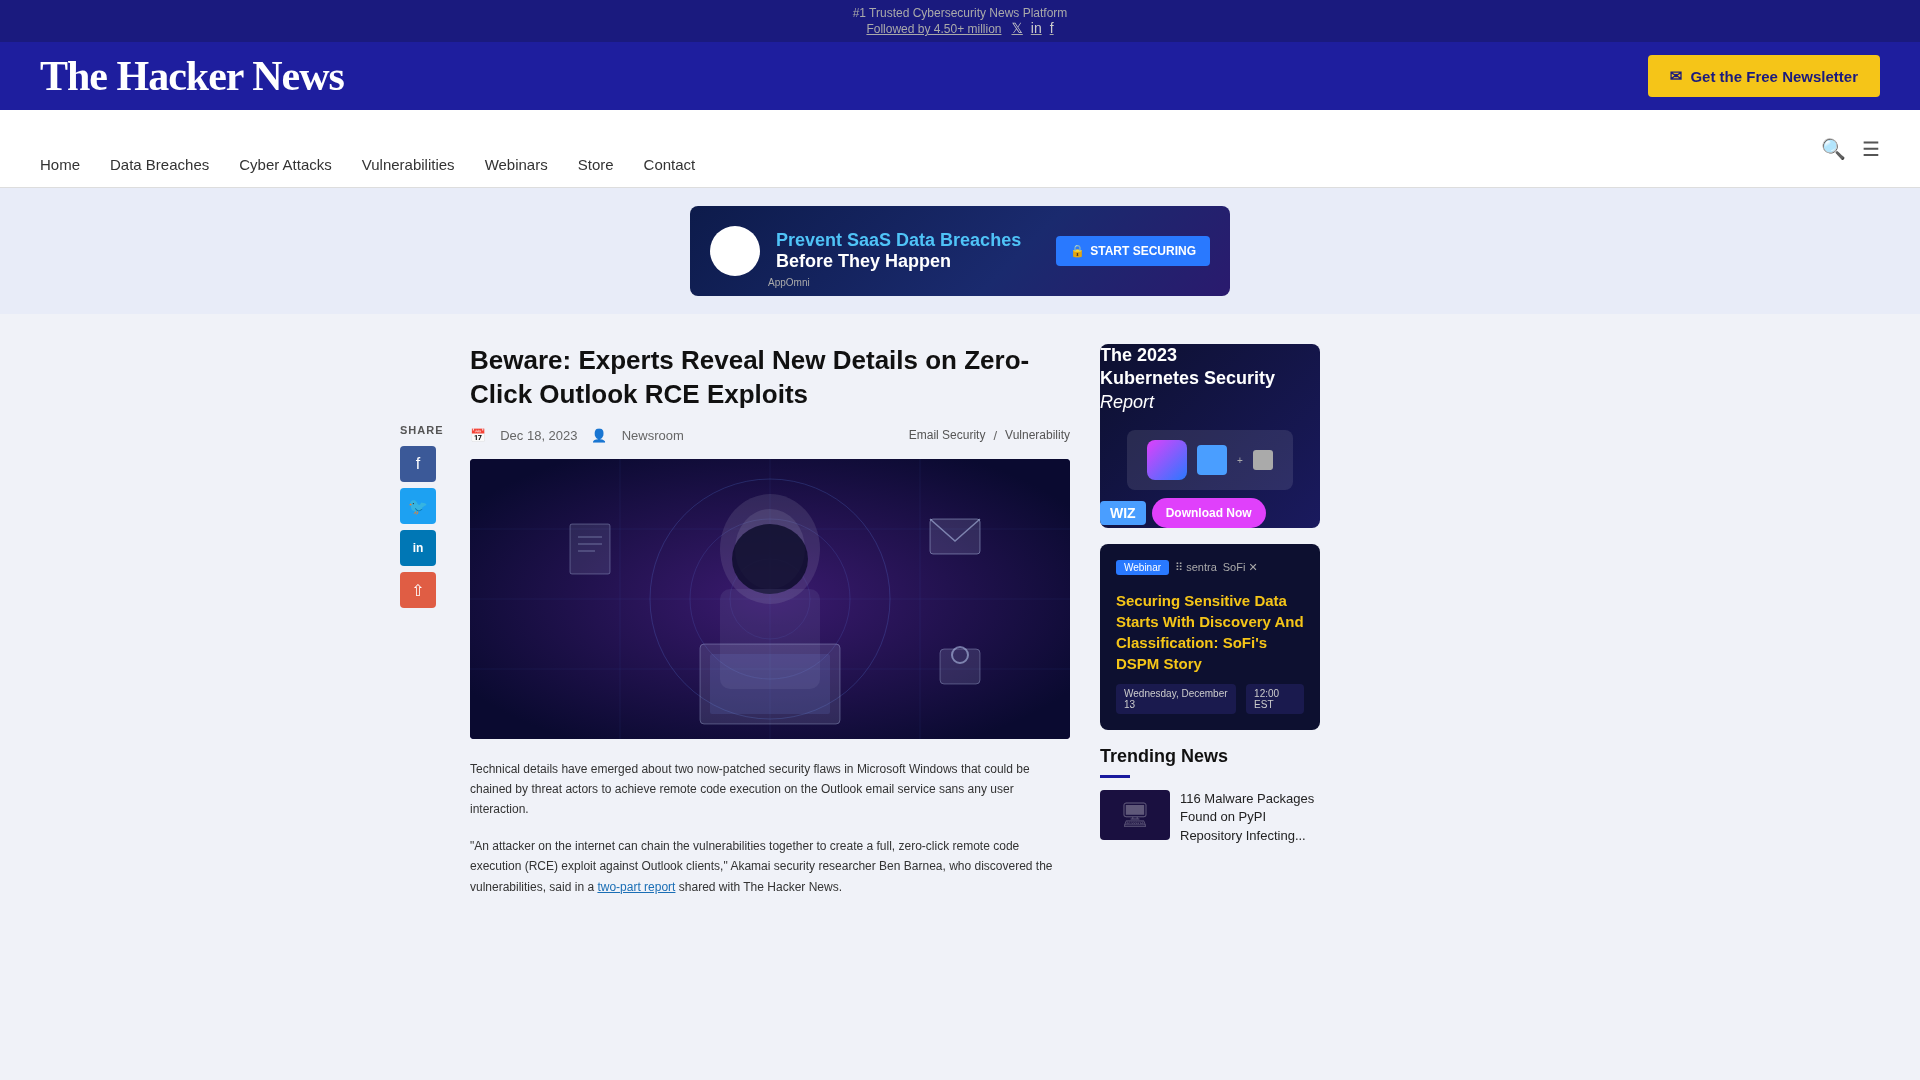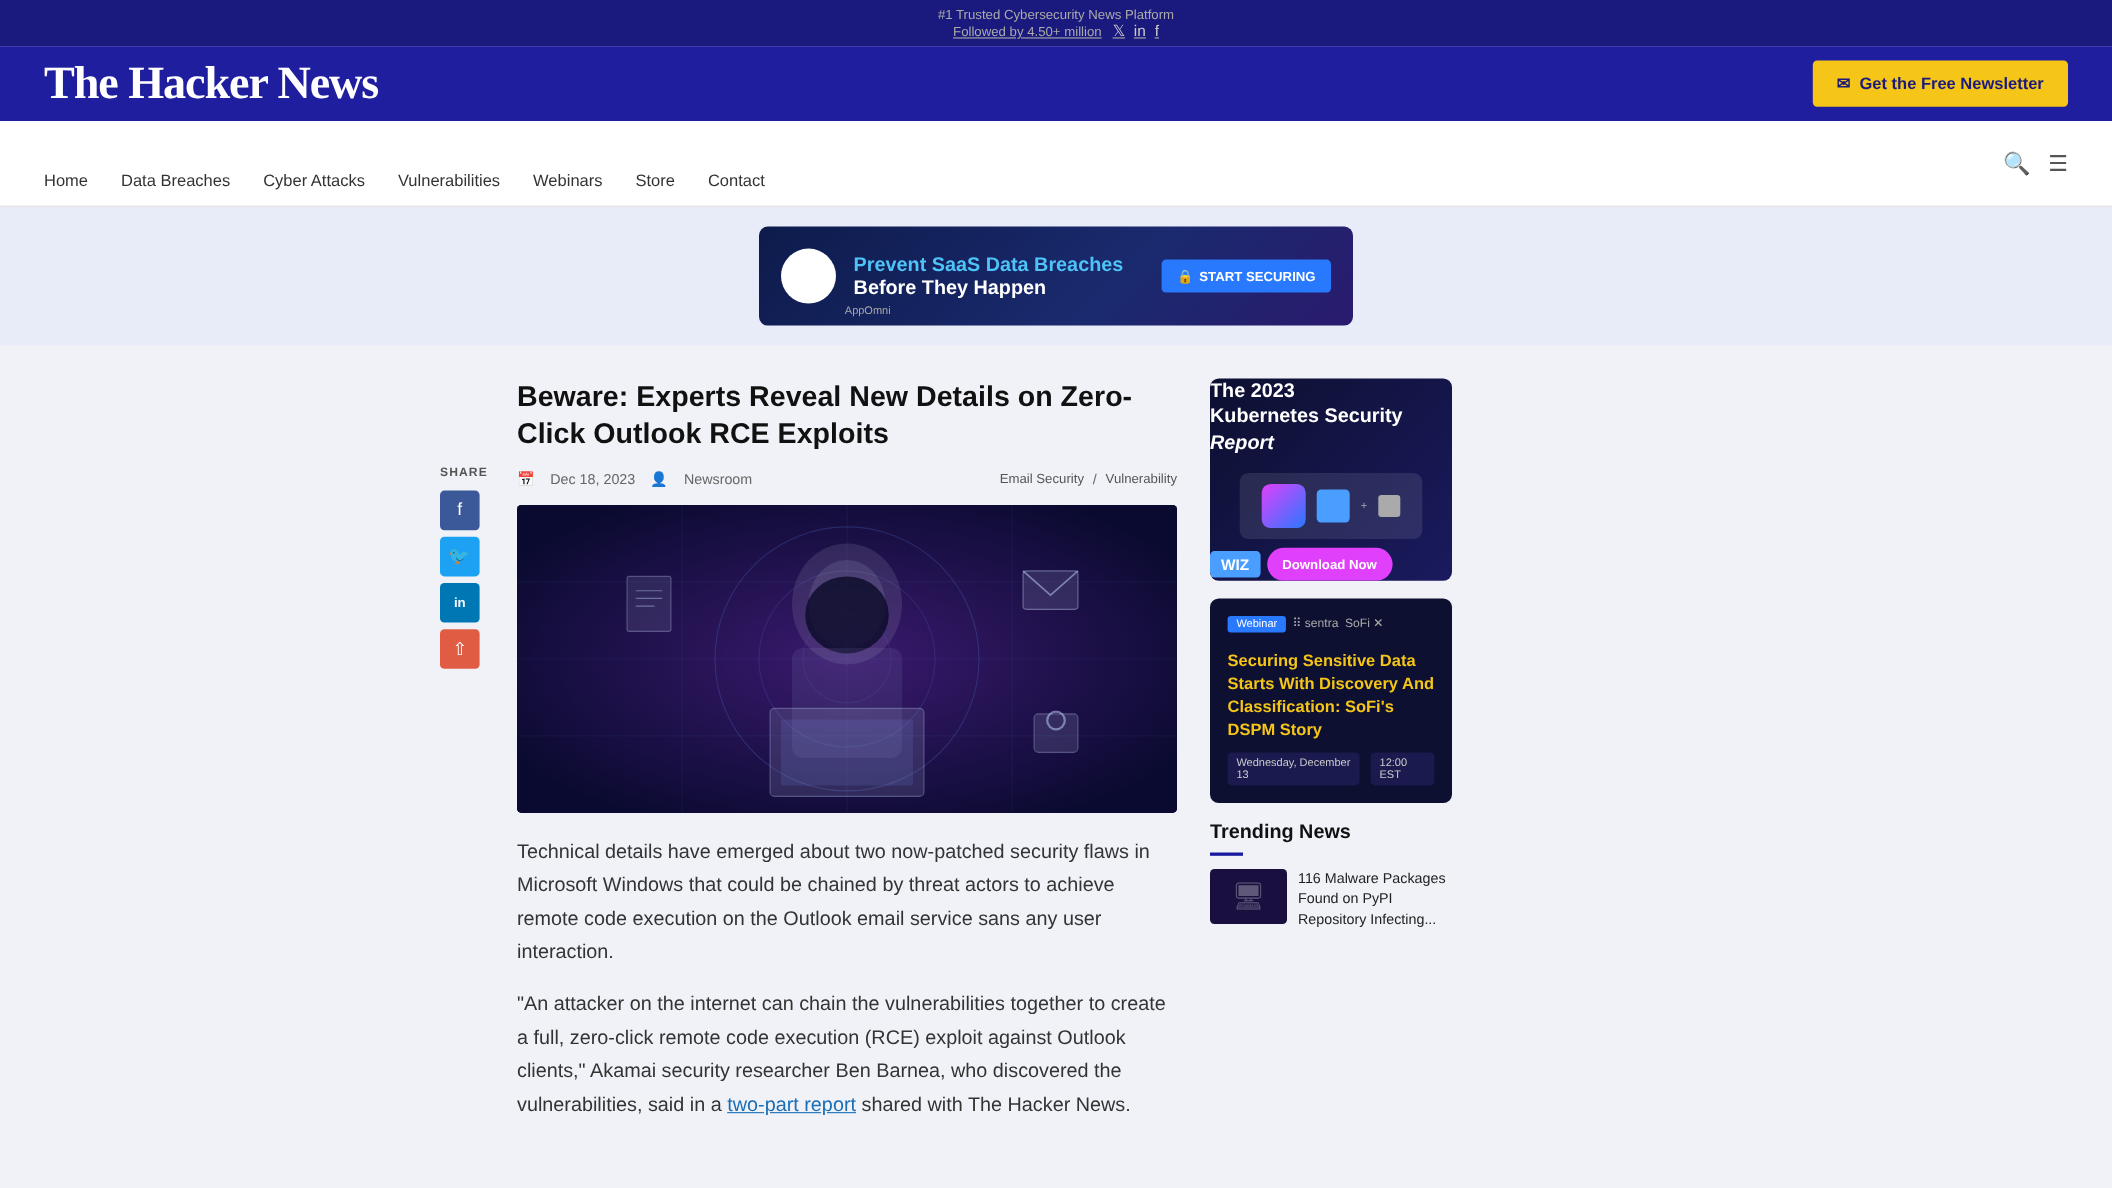--- a/index.html
+++ b/index.html
@@ -201,21 +201,21 @@
       background: linear-gradient(135deg, #1a1040 0%, #2a1a6e 30%, #0d2060 60%, #3a1050 100%);
       border-radius: 4px;
       margin-bottom: 20px;
       display: flex;
       align-items: center;
       justify-content: center;
       position: relative;
       overflow: hidden;
     }
     .article-body p {
-      font-size: 18px;
+      font-size: 12px;
       line-height: 1.7;
       color: #333;
       margin-bottom: 16px;
     }
     .article-body a { color: #1a6eb5; text-decoration: underline; }
 
     
     .sidebar-right { width: 220px; flex-shrink: 0; }
     .ad-card {
       border-radius: 8px;
@@ -225,41 +225,41 @@
     }
     .ad-card-1 {
       background: linear-gradient(135deg, #0d1030 0%, #1a1a5e 100%);
       color: #fff;
       min-height: 180px;
       display: flex;
       flex-direction: column;
       justify-content: space-between;
     }
     .ad-card-1 .ad-title { font-size: 18px; font-weight: bold; color: #fff; line-height: 1.3; }
-    .ad-card-1 .ad-title .italic { font-style: italic; font-weight: bold; }
+    .ad-card-1 .ad-title .italic { font-style: italic; font-weight: normal; }
     .ad-card-1 .ad-logos { display: flex; gap: 6px; align-items: center; margin-top: 8px; }
     .wiz-logo { background: #4a9eff; border-radius: 4px; padding: 4px 10px; font-size: 14px; font-weight: bold; color: #fff; }
     .ad-download-btn {
       background: #e040fb;
       border: none;
       color: #fff;
       padding: 8px 14px;
       border-radius: 20px;
       font-size: 12px;
       font-weight: bold;
       cursor: pointer;
       width: fit-content;
     }
     .ad-card-2 {
       background: #0d1030;
       padding: 16px;
       color: #fff;
       min-height: 180px;
     }
-    .ad-card-2 .webinar-badges { display: flex; gap: 6px; }
+    .ad-card-2 .webinar-badges { display: flex; gap: 6px; align-items: center; }
     .webinar-badge { background: #2979ff; color: #fff; font-size: 10px; padding: 2px 8px; border-radius: 3px; }
     .sentra-logo { color: #aaa; font-size: 11px; }
     .sofi-logo { color: #aaa; font-size: 11px; }
     .ad-card-2 .ad-title2 { font-size: 15px; font-weight: bold; color: #f5c518; line-height: 1.4; margin-bottom: 10px; margin-top: 15px; }
     .ad-card-2 .webinar-date { font-size: 11px; color: #aaa; display: flex; gap: 10px; margin-top: 8px; }
     .date-badge { background: #1a1a4e; padding: 4px 8px; border-radius: 4px; color: #ccc; font-size: 10px; }
 
     .trending-section { margin-top: 4px; }
     .trending-title {
       font-size: 18px;

